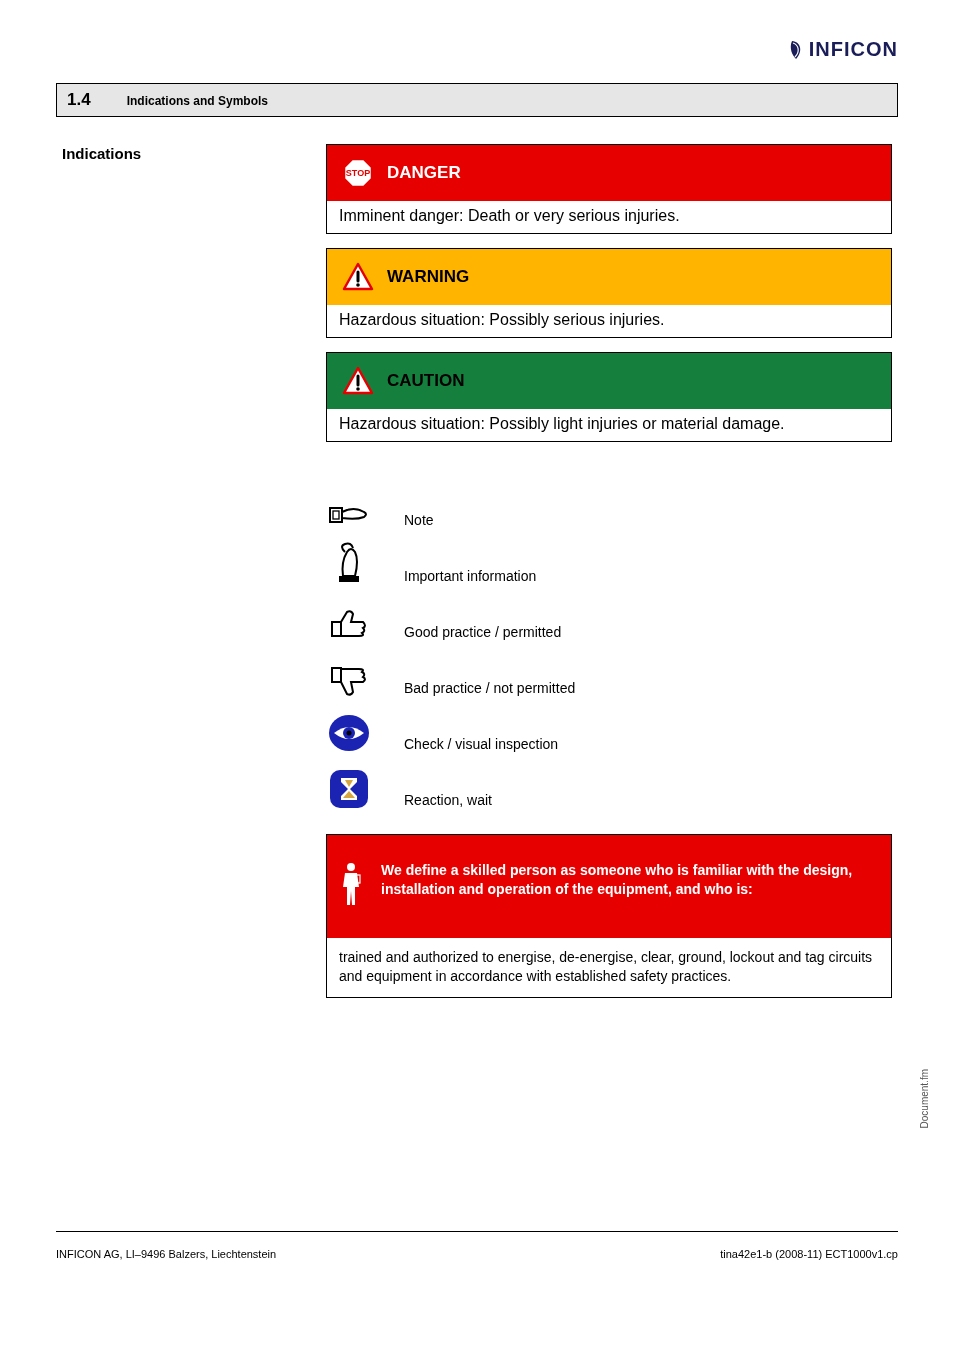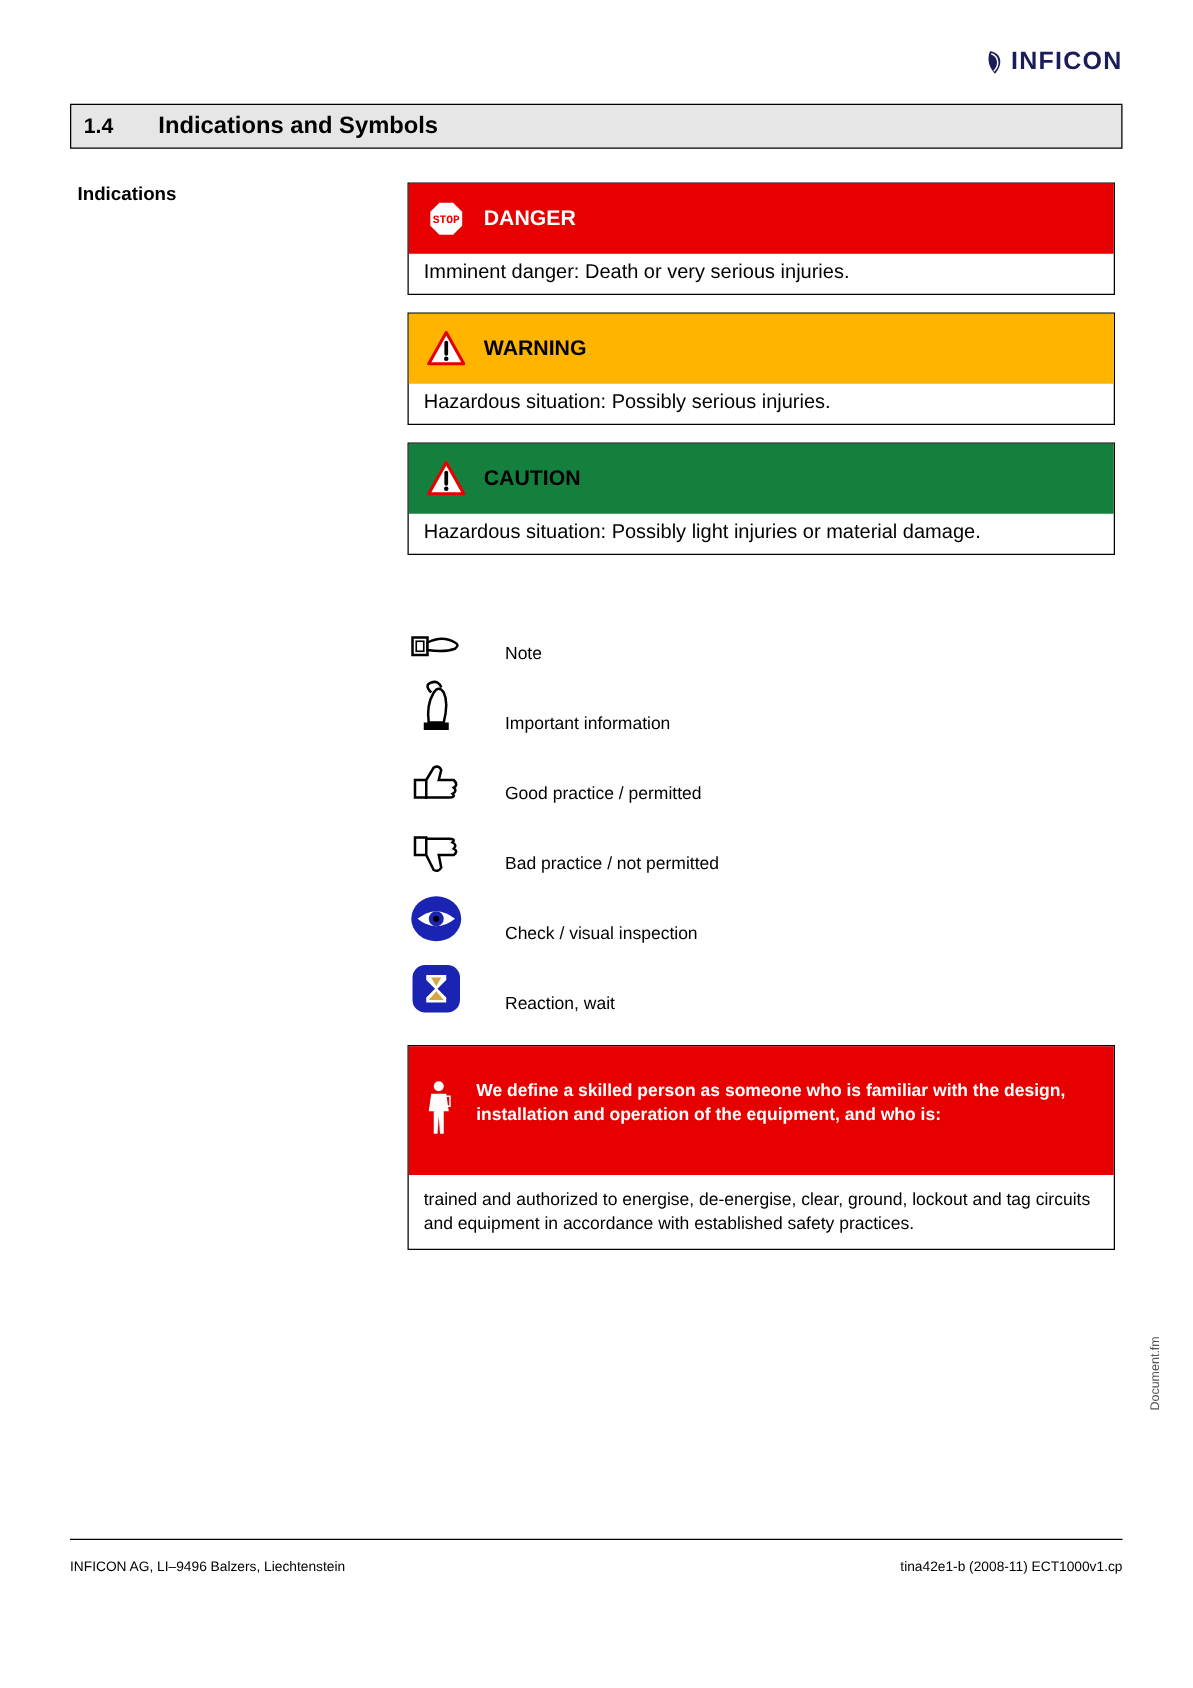--- a/index.html
+++ b/index.html
@@ -36,21 +36,21 @@
   }
   .section-header {
     border: 1px solid #000;
     background: #e6e6e6;
     padding: 6px 10px;
     display: flex;
     align-items: baseline;
     gap: 36px;
   }
   .section-num { font-weight: bold; font-size: 17px; }
-  .section-title { font-weight: bold; font-size: 19px; }
+  .section-title { font-weight: bold; font-size: 12px; }
   .sub-label {
     margin-top: 28px;
     margin-left: 6px;
     font-weight: bold;
     font-size: 15px;
   }
   .right-col {
     margin-left: 270px;
     width: 566px;
   }
@@ -68,22 +68,21 @@
     font-size: 17px;
   }
   .bg-red { background: #e60000; }
   .bg-orange { background: #ffb400; color: #000; }
   .bg-yellow { background: #15803d; color: #000; }
   .box-header .icon {
     width: 36px;
     height: 36px;
     display: flex;
     align-items: center;
-    justify-content: center;
-    font-family: Liberation Mono, monospace;
+    justify-content: flex-end;
   }
   .box-body {
     padding: 6px 12px 8px 12px;
     font-size: 16px;
   }
   .sym-row {
     display: flex;
     align-items: flex-end;
     gap: 32px;
     margin: 12px 0 10px 0;

